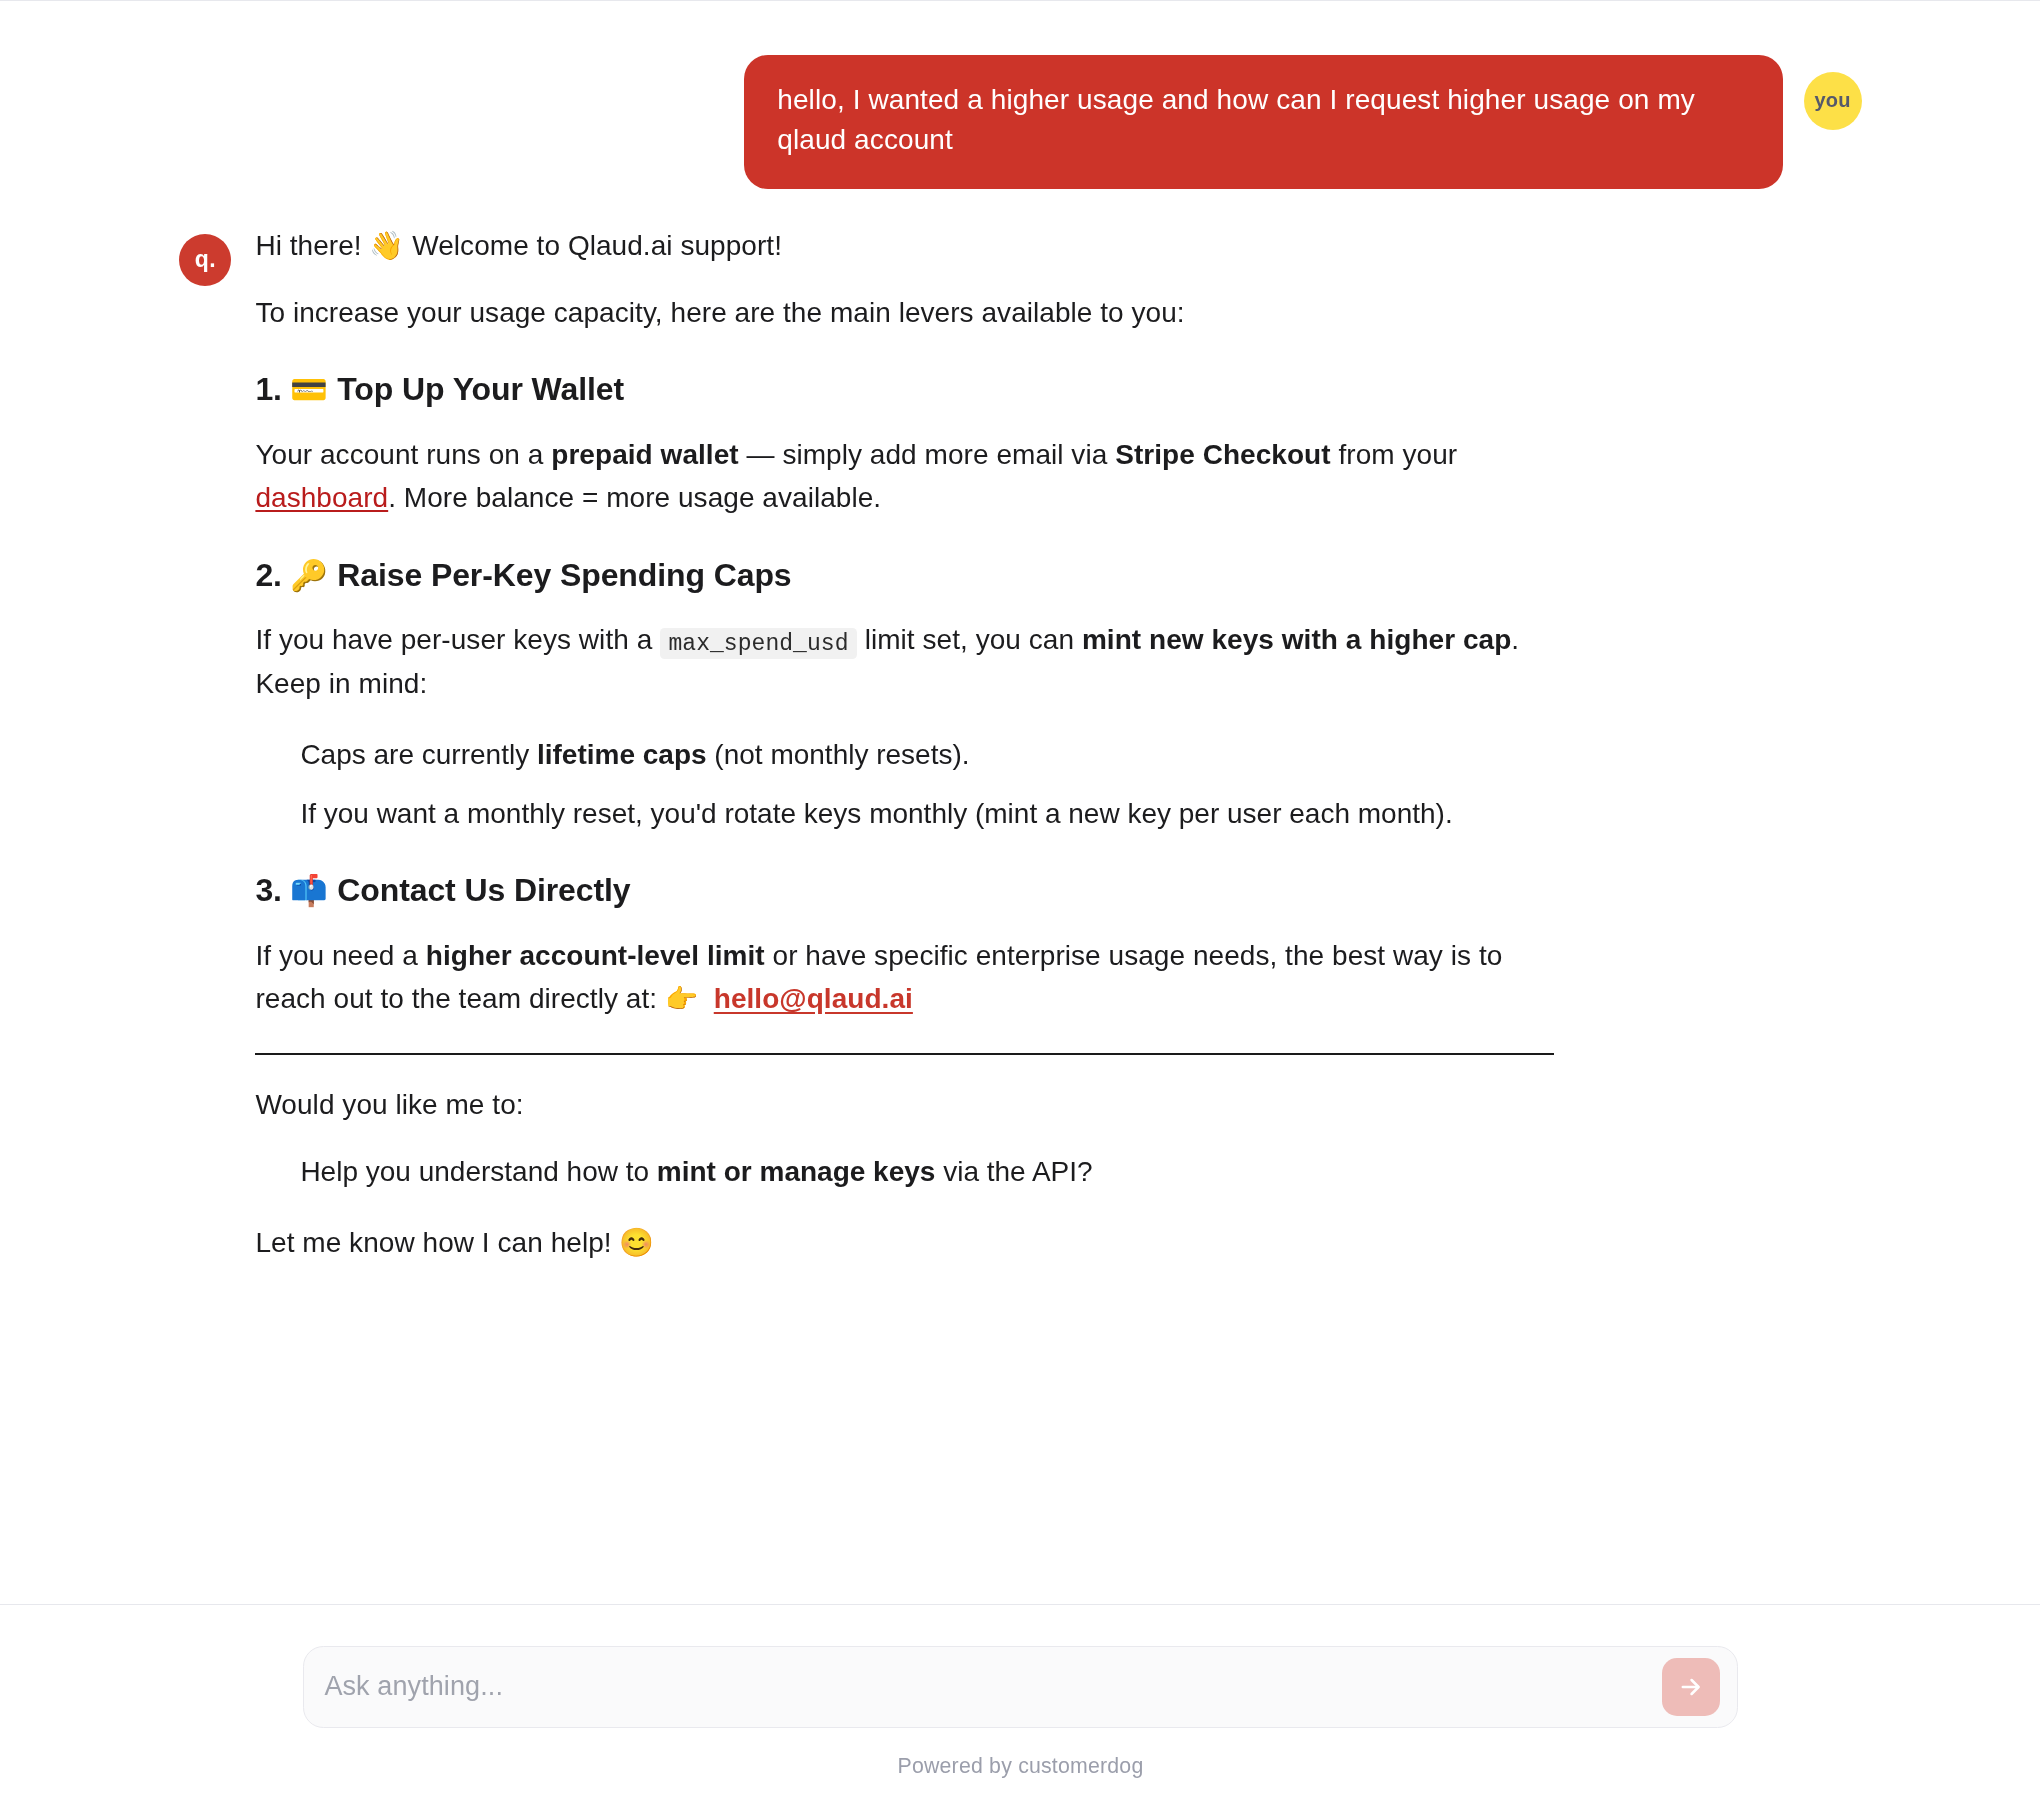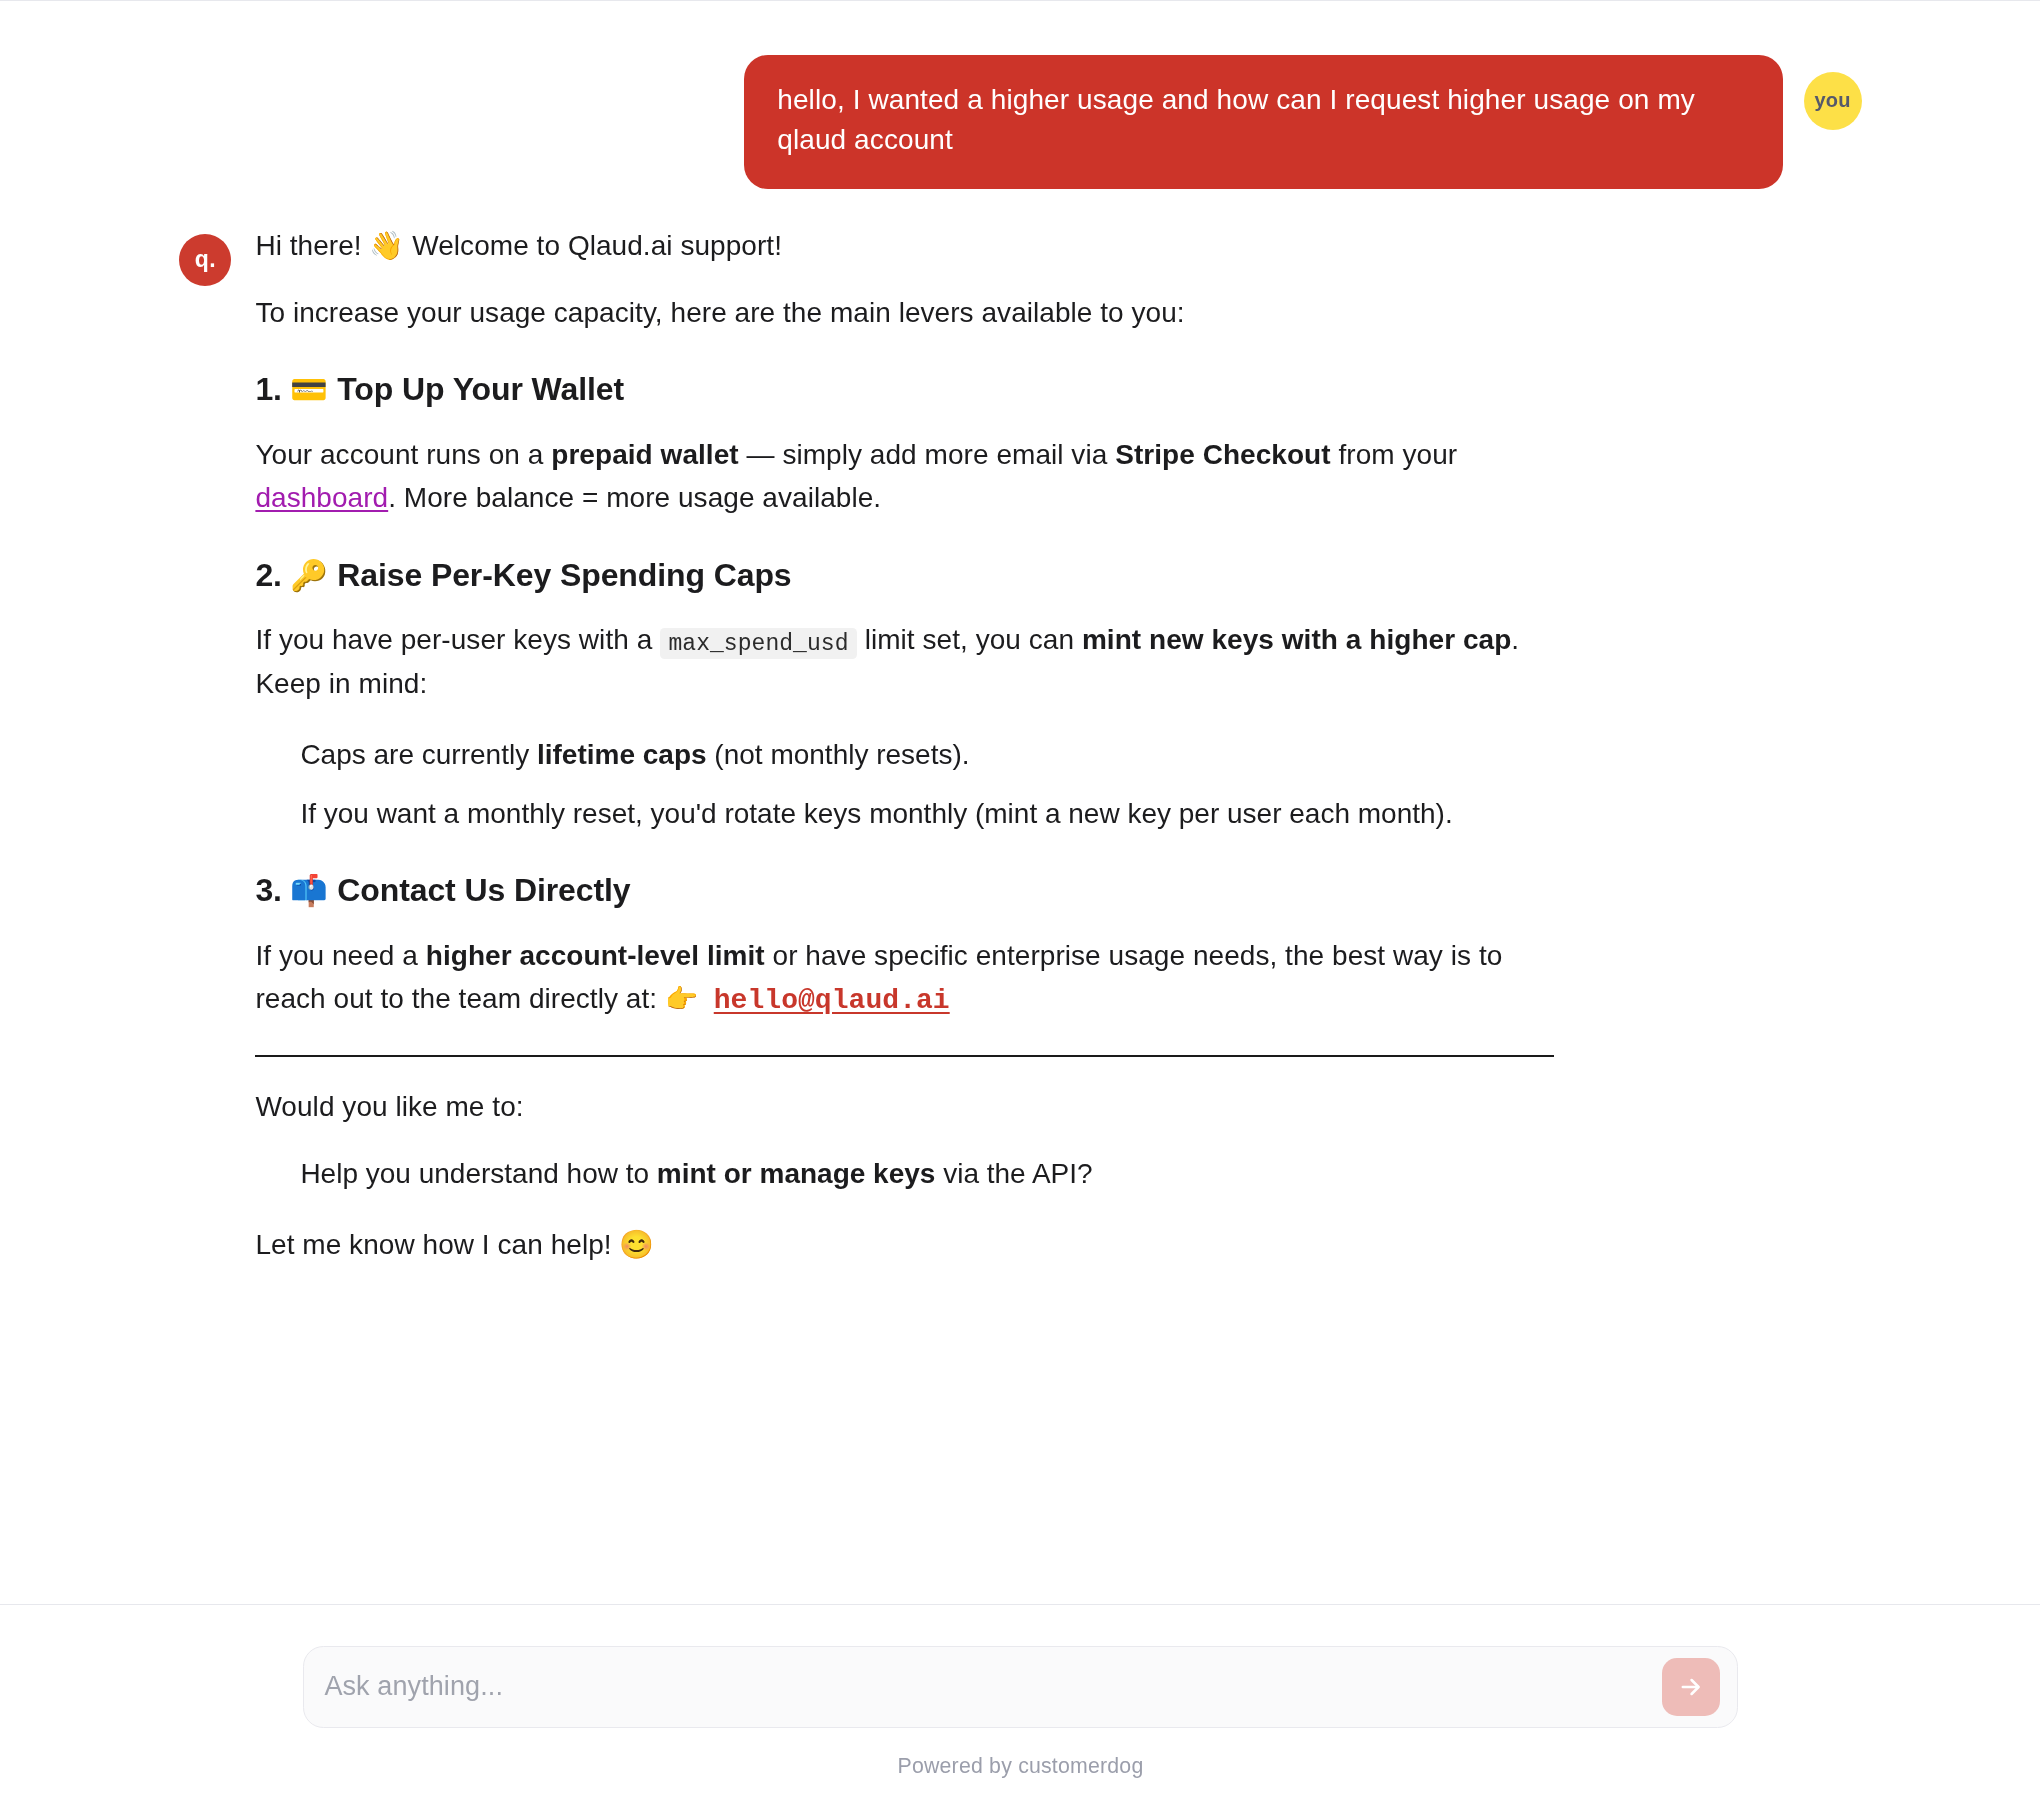--- a/index.html
+++ b/index.html
@@ -129,32 +129,31 @@
   .bot-body h3:first-child { margin-top: 0; }
 
   .bot-body strong { font-weight: 700; }
 
   .emoji {
     font-family: "DejaVu Sans", sans-serif;
     font-size: 0.95em;
   }
 
   .link {
-    color: #a21caf;
+    color: #b91c1c;
     text-decoration: underline;
     text-underline-offset: 2.8px;
     cursor: pointer;
   }
   .link-strong {
     color: #c8372b;
     font-weight: 700;
     text-decoration: underline;
     text-underline-offset: 3.7px;
     cursor: pointer;
-    font-family: Liberation Mono, monospace;
   }
 
   code, .code {
     font-family: "Liberation Mono", monospace;
     font-size: 23px;
     background: #f1f1f1;
     border-radius: 4.6px;
     padding: 2.8px 8.3px;
     color: #2b2b2b;
     white-space: nowrap;

